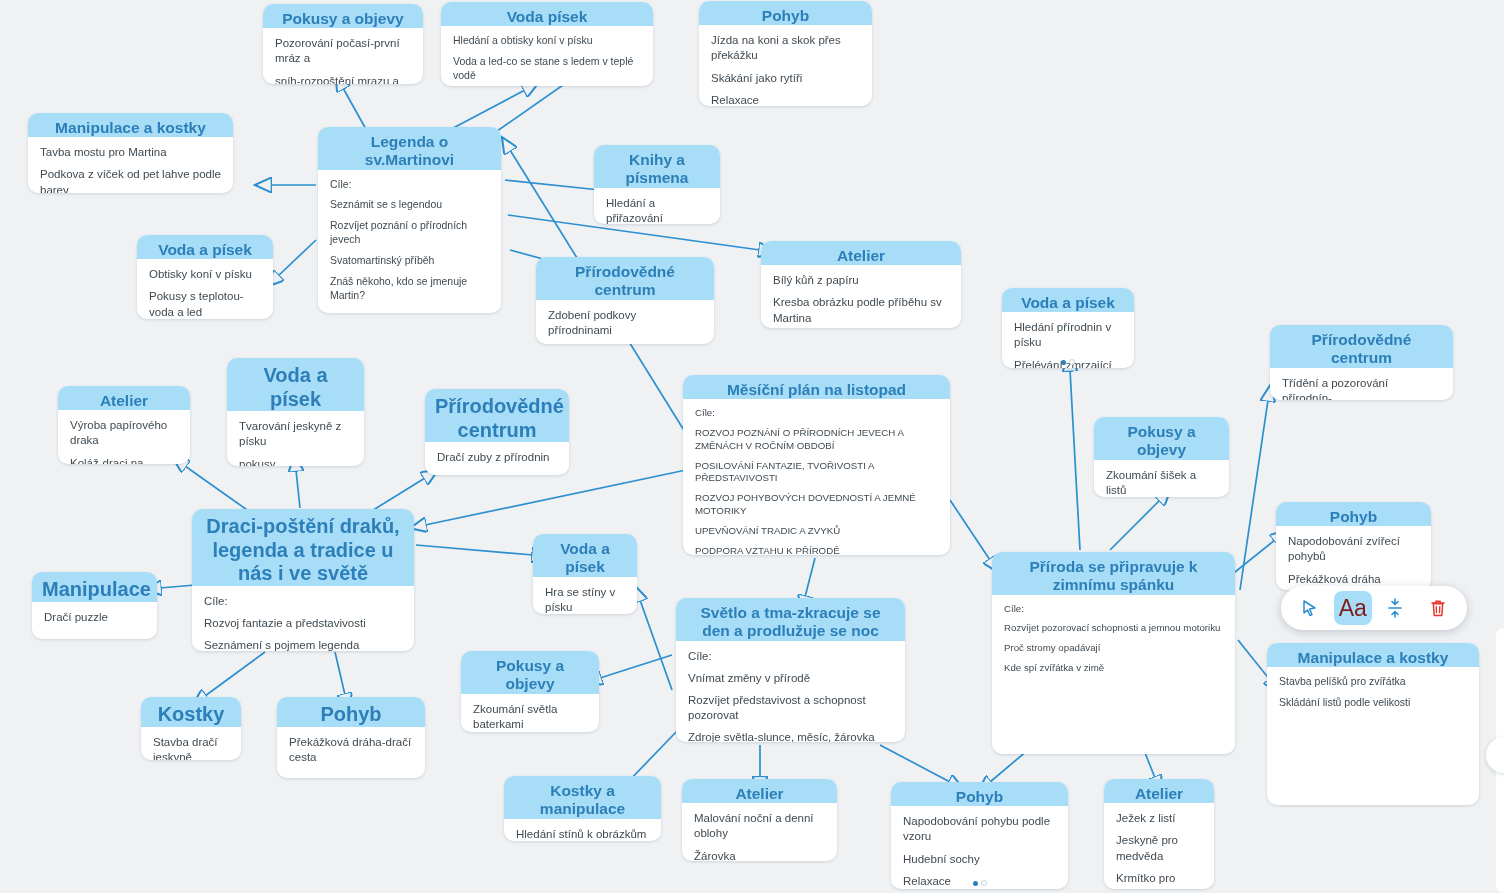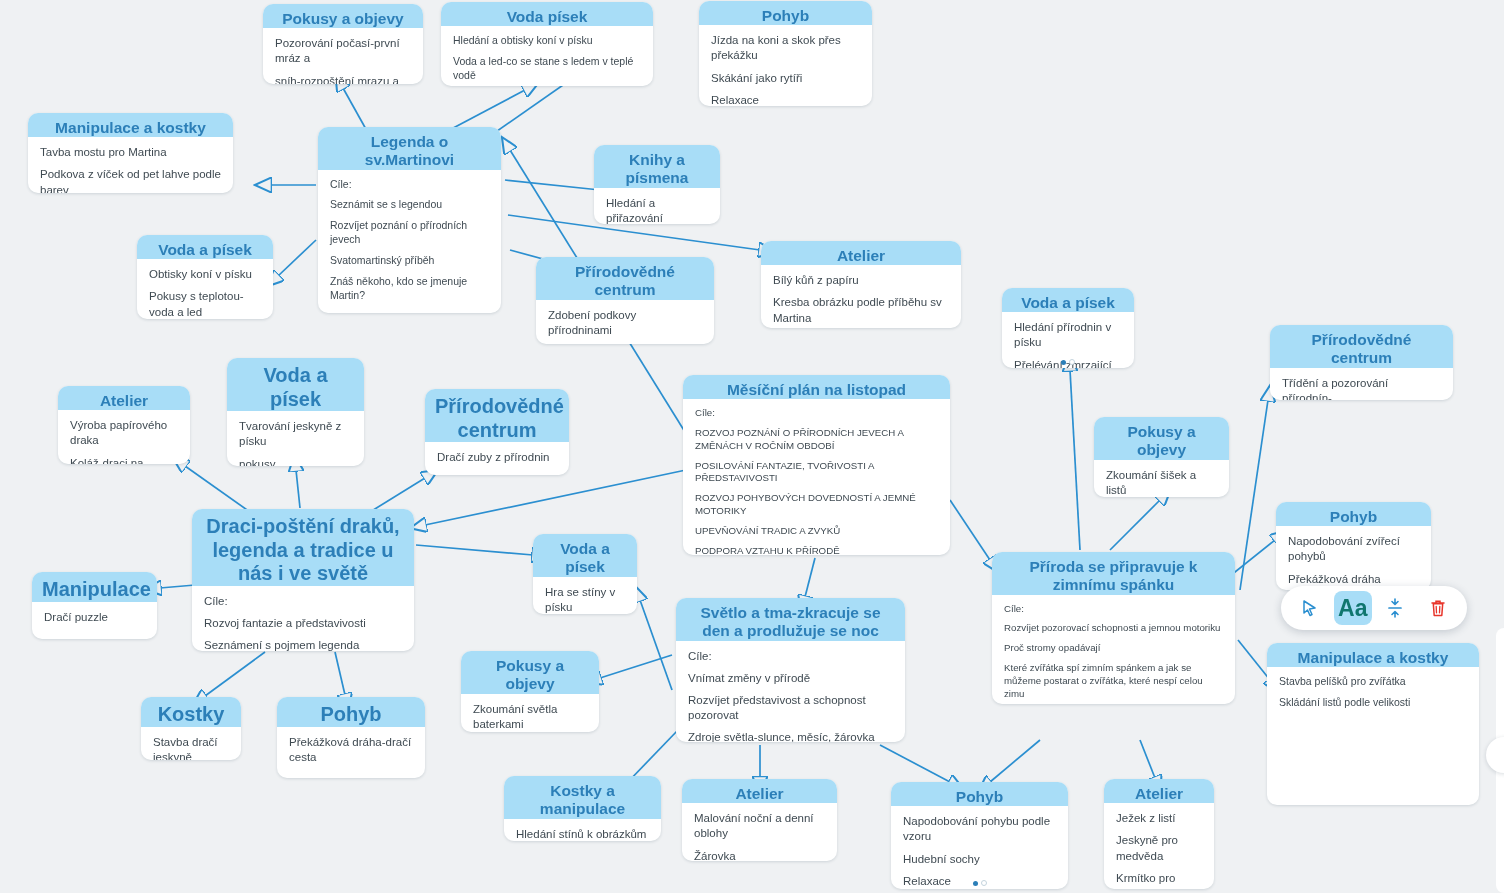--- a/index.html
+++ b/index.html
@@ -71,21 +71,21 @@
     gap:4px;
     z-index:40;
   }
   #toolbar .tb{
     flex:1;height:34px;
     display:flex;align-items:center;justify-content:center;
     border-radius:8px;
     color:#2c7fb8;
   }
   #toolbar .tb.active{background:#a8ddf7;}
-  #toolbar .aa{font-size:23px;font-weight:bold;color:#0f766e;line-height:1;}
+  #toolbar .aa{font-size:23px;font-weight:normal;color:#7f1d1d;line-height:1;}
   #toolbar .trash svg{display:block;}
 
   #edge-fab{
     position:absolute;
     right:-18px;top:737px;
     width:36px;height:36px;border-radius:50%;
     background:#ffffff;
     box-shadow:0 1px 4px rgba(40,60,80,.18);
     z-index:30;
   }
@@ -289,27 +289,26 @@
           <div class="line">Rozvoj fantazie a představivosti</div>
           <div class="line">Seznámení s pojmem legenda</div>
         </div>
       </div>
       <div class="node h-md " style="left: 533px; top: 534px; width: 104px; height: 80px;">
         <div class="hdr">Voda a písek</div>
         <div class="body">
           <div class="line">Hra se stíny v písku</div>
         </div>
       </div>
-      <div class="node h-md b-xs" style="left: 992px; top: 552px; width: 243px; height: 152px;">
+      <div class="node h-md b-xs" style="left: 992px; top: 552px; width: 243px; height: 202px;">
         <div class="hdr">Příroda se připravuje k zimnímu spánku</div>
         <div class="body">
           <div class="line">Cíle:</div>
           <div class="line">Rozvíjet pozorovací schopnosti a jemnou motoriku</div>
           <div class="line">Proč stromy opadávají</div>
-          <div class="line">Které zvířátka spí zimním spánkem a jak se můžeme postarat o zvířátka, které nespí celou zimu</div>
           <div class="line">Kde spí zvířátka v zimě</div>
         </div>
       </div>
       <div class="node h-md " style="left: 676px; top: 598px; width: 229px; height: 144px;">
         <div class="hdr">Světlo a tma-zkracuje se den a prodlužuje se noc</div>
         <div class="body">
           <div class="line">Cíle:</div>
           <div class="line">Vnímat změny v přírodě</div>
           <div class="line">Rozvíjet představivost a schopnost pozorovat</div>
           <div class="line">Zdroje světla-slunce, měsíc, žárovka</div>

